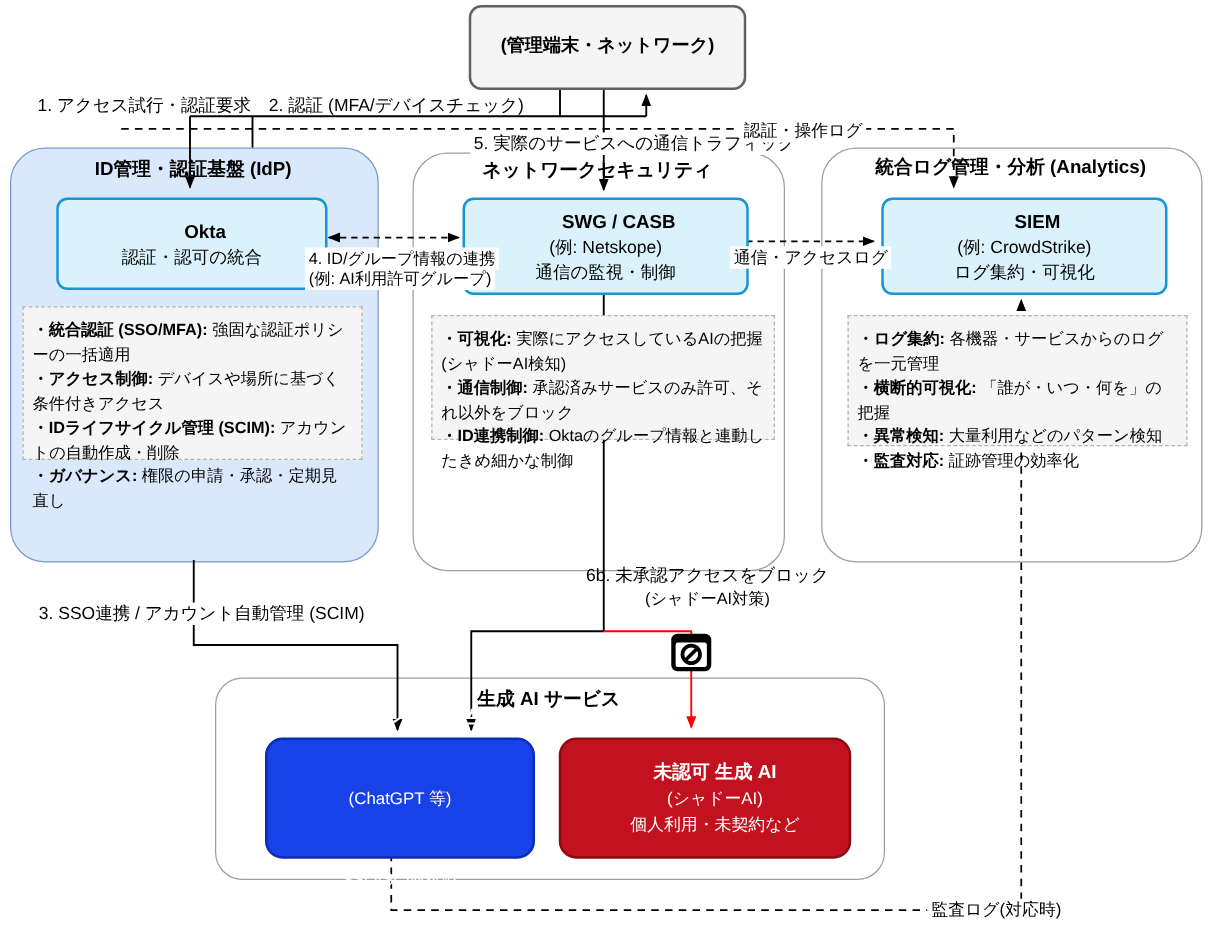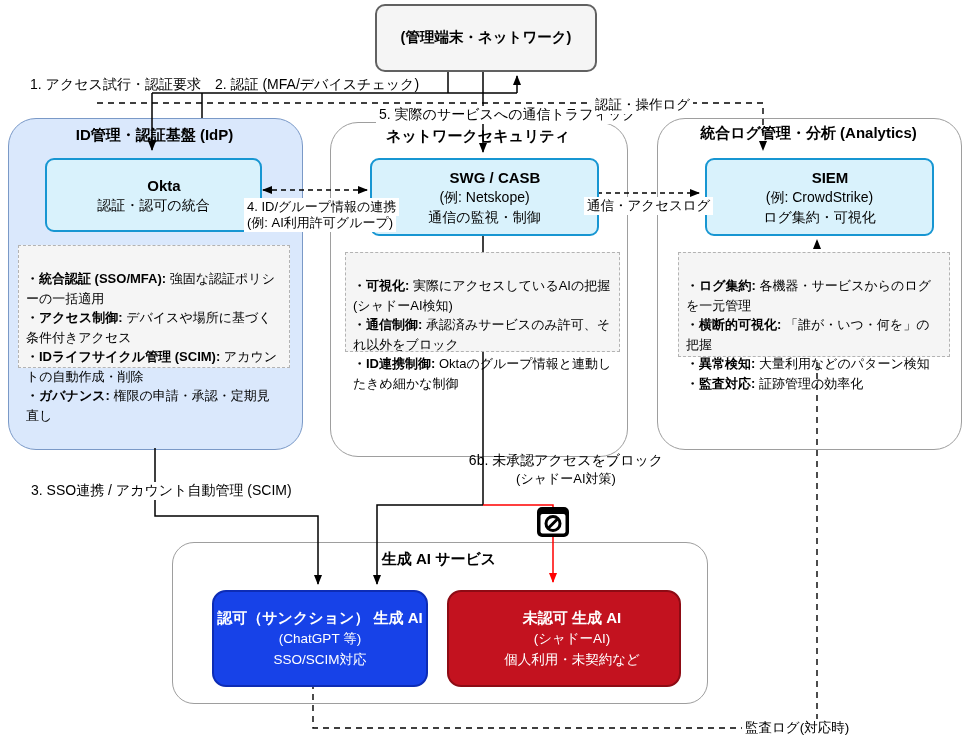--- a/index.html
+++ b/index.html
@@ -8,21 +8,21 @@
   .abs{position:absolute;}
   svg.connectors{position:absolute;left:0;top:0;z-index:2;pointer-events:none;}
   .container{position:absolute;border:1px solid #9e9e9e;border-radius:28px;background:#fff;z-index:1;}
   .container.idp{background:#dae8fc;border-color:#7a99c7;}
   .ctitle{position:absolute;z-index:3;font-weight:bold;font-size:15px;text-align:center;white-space:nowrap;}
   .node{position:absolute;z-index:3;background:#d9f2fc;border:2px solid #1796d2;border-radius:9px;
         display:flex;flex-direction:column;justify-content:center;text-align:center;
         font-size:14px;line-height:1.4;}
   .node .nname{font-weight:bold;font-size:15px;margin-left:21px;}
   .featbox{position:absolute;z-index:3;background:#f5f5f5;border:1px dashed #b3b3b3;
-           font-size:13px;line-height:1.5;padding:23px 7px;box-sizing:border-box;}
+           font-size:13px;line-height:1.5;padding:8px 7px;box-sizing:border-box;}
   .feat b{font-weight:bold;}
   .label{position:absolute;z-index:4;font-size:14px;white-space:nowrap;}
   .label.sm{font-size:13px;}
   .label.bg{background:#fff;padding:0 3px;}
   .label.center{text-align:center;white-space:normal;}
   .userbox{position:absolute;z-index:3;background:#f5f5f5;border:2px solid #616161;border-radius:10px;
            display:flex;flex-direction:column;justify-content:center;text-align:center;
            font-weight:bold;font-size:14.5px;line-height:1.6;}
   .aibox{position:absolute;z-index:3;border-radius:14px;color:#fff;text-align:center;
          display:flex;flex-direction:column;justify-content:center;font-size:13.5px;line-height:1.55;}
@@ -117,21 +117,21 @@
     <span class="feat"><b>・ID連携制御:</b><span> Oktaのグループ情報と連動したきめ細かな制御</span></span>
   </div>
 
   <div class="featbox" style="left:678px;top:252px;width:272px;height:105px;">
     <span class="feat"><b>・ログ集約:</b><span> 各機器・サービスからのログを一元管理</span></span><br>
     <span class="feat"><b>・横断的可視化:</b><span> 「誰が・いつ・何を」の把握</span></span><br>
     <span class="feat"><b>・異常検知:</b><span> 大量利用などのパターン検知</span></span><br>
     <span class="feat"><b>・監査対応:</b><span> 証跡管理の効率化</span></span>
   </div>
 
-  <div class="aibox blue" style="left:212px;top:590px;width:212px;height:93px;">
+  <div class="aibox blue" style="left:212px;top:590px;width:212px;height:93px;gap:44px;">
     <div class="nname">認可（サンクション） 生成 AI</div>
     <div>(ChatGPT 等)</div>
     <div>SSO/SCIM対応</div>
   </div>
 
   <div class="aibox red" style="left:447px;top:590px;width:214px;height:93px;padding-left:16px;">
     <div class="nname">未認可 生成 AI</div>
     <div>(シャドーAI)</div>
     <div>個人利用・未契約など</div>
   </div>

